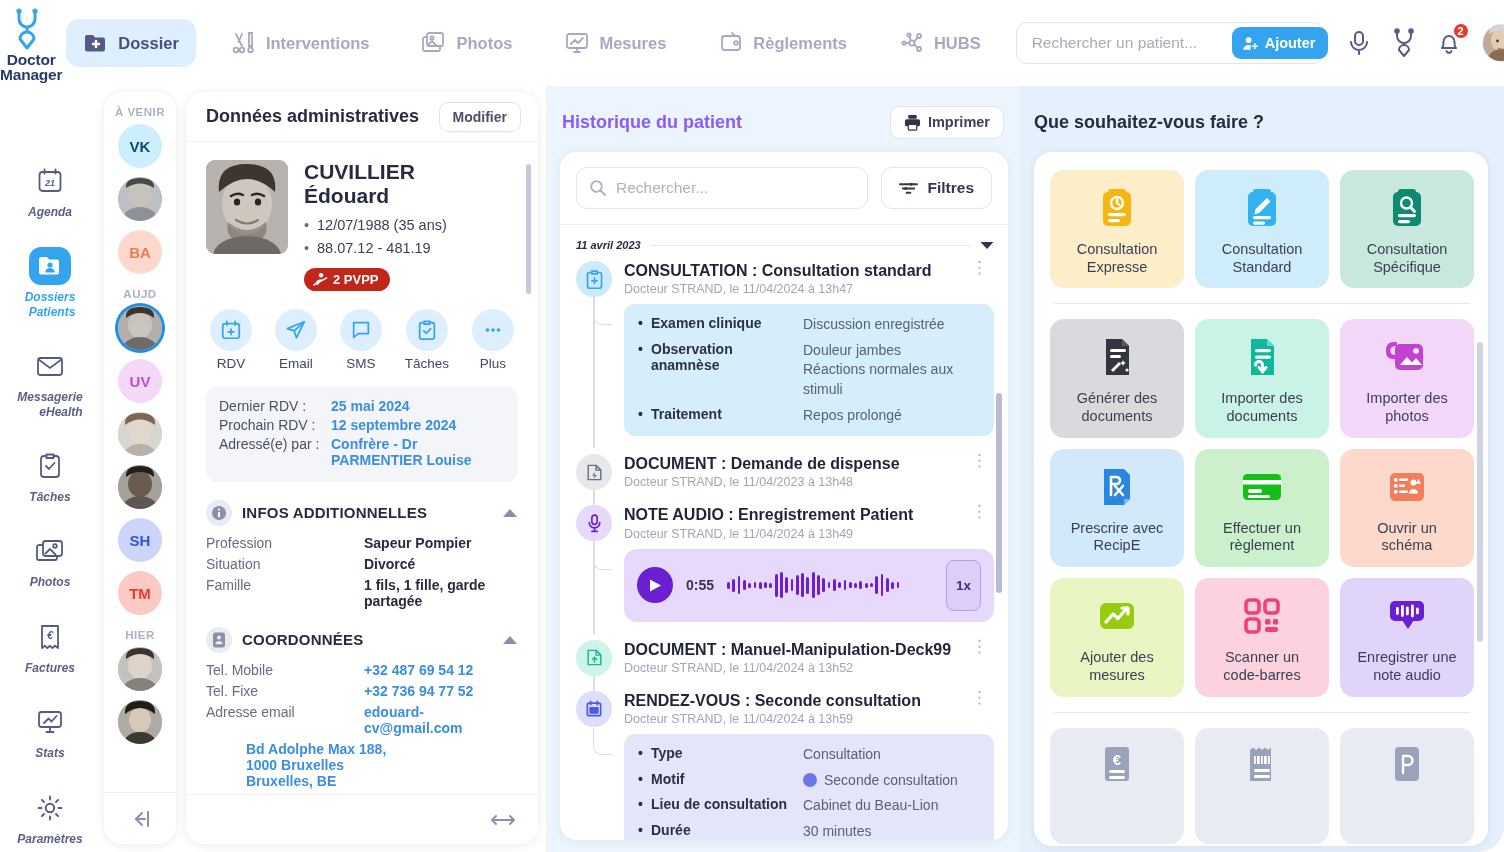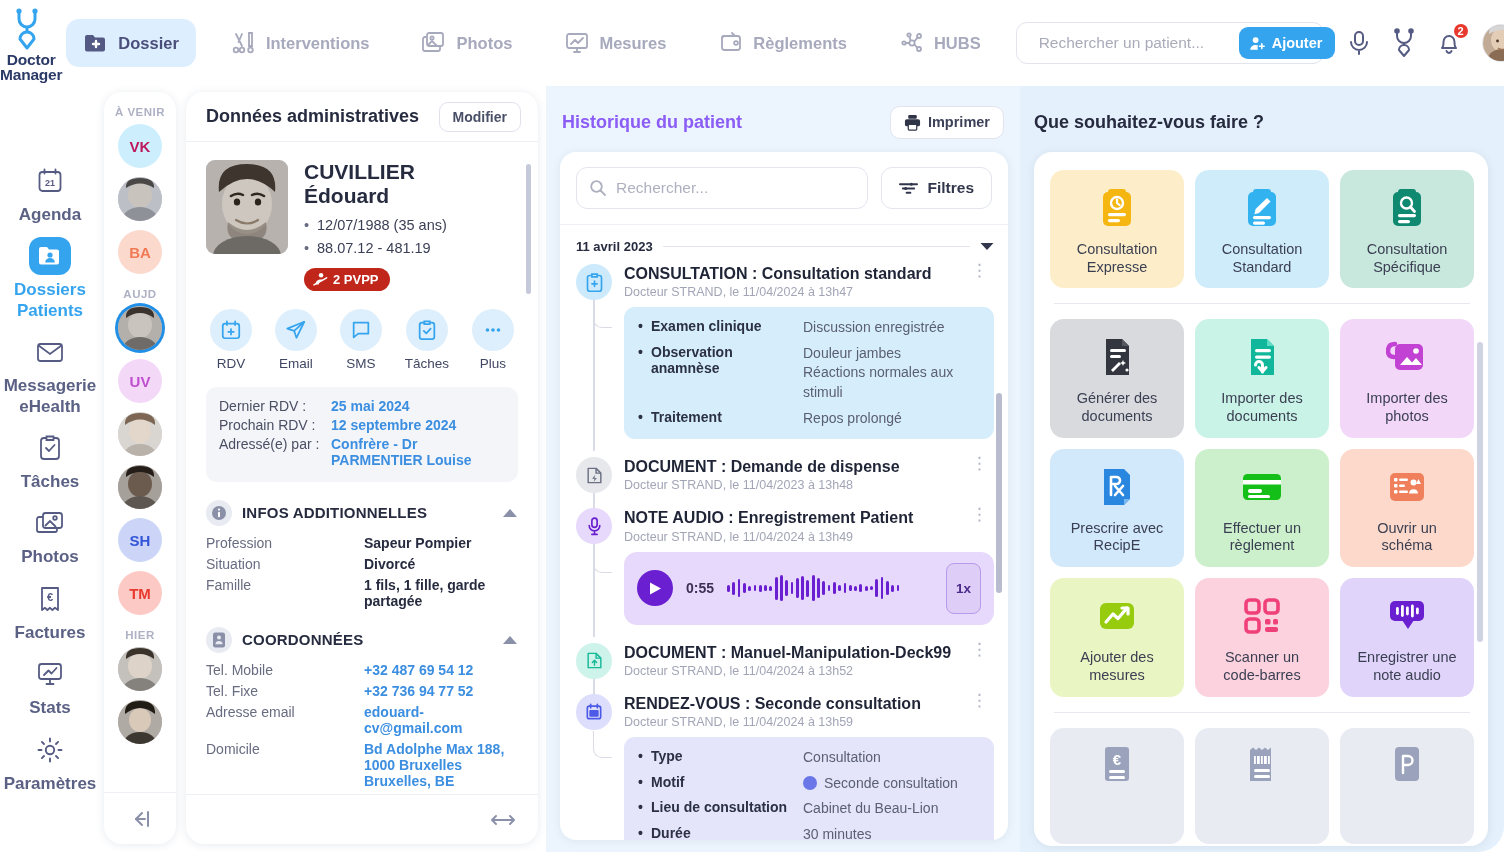--- a/index.html
+++ b/index.html
@@ -47,21 +47,21 @@
   .searchwrap {
     margin-left: 18px;
     width: 308px; height: 42px;
     border: 1.5px solid #e2e4ee; border-radius: 11px;
     display: flex; align-items: center; padding-left: 13px;
     background: #fff;
   }
   .searchwrap input {
     border: none; outline: none; flex: 1;
     font-size: 15.5px; color: #555; font-family: inherit;
-    background: transparent; margin-left: 9px;
+    background: transparent; margin-left: 2px;
   }
   .searchwrap input::placeholder { color: #a9abb9; }
   .add-btn {
     display: flex; align-items: center; gap: 6px;
     background: #35a4ef; color: #fff; border: none;
     border-radius: 9px; height: 32px; padding: 0 13px 0 10px;
     margin-right: 4px; font-size: 14.5px; font-weight: 600;
     font-family: inherit; cursor: pointer; white-space: nowrap;
   }
   .top-icons { display: flex; align-items: center; gap: 20px; margin-left: 22px; }
@@ -75,33 +75,33 @@
   }
   .avatar-top {
     width: 38px; height: 38px; border-radius: 50%;
     overflow: hidden; border: 1.5px solid #e4e6f0; cursor: pointer;
   }
 
   
   .rail {
     position: absolute; left: 0; top: 86px; width: 100px; bottom: 0;
     display: flex; flex-direction: column; align-items: center;
-    padding-top: 76px; gap: 12px;
+    padding-top: 76px; gap: 28px; font-style: italic;
   }
   .rail-item {
     display: flex; flex-direction: column; align-items: center; gap: 5px;
     width: 86px; cursor: pointer;
   }
   .rail-ico {
     width: 42px; height: 38px; display: flex; align-items: center; justify-content: center;
     border-radius: 12px;
   }
   .rail-item.active .rail-ico { background: #35a4ef; }
   .rail-label {
-    font-size: 17px; font-weight: 700; color: #5b6185; text-align: center;
+    font-size: 12px; font-weight: 700; color: #5b6185; text-align: right;
     line-height: 1.2;
   }
   .rail-item.active .rail-label { color: #35a4ef; }
 
   
   .strip {
     position: absolute; left: 104px; top: 92px; width: 72px; height: 752px;
     background: #fff; border-radius: 18px;
     box-shadow: 0 1px 9px rgba(80,90,130,.13);
     display: flex; flex-direction: column; align-items: center;
@@ -237,21 +237,21 @@
     color: #31364c; font-family: inherit; cursor: pointer;
   }
   .tl { padding: 14px 14px 0 16px; position: relative; }
   .tl-scroll {
     position: absolute; right: 6px; top: 168px; width: 6px; height: 200px;
     background: #b9bccf; border-radius: 3px;
   }
   .tl-date {
     display: flex; align-items: center; gap: 10px; margin-bottom: 10px; cursor: pointer;
   }
-  .tl-date-txt { font-size: 13px; font-weight: 700; color: #262b3f; white-space: nowrap; }
+  .tl-date-txt { font-size: 11px; font-weight: 700; color: #262b3f; white-space: nowrap; font-style: italic; }
   .tl-line { flex: 1; height: 1px; background: #e2e4ee; }
   .ev { position: relative; padding-left: 48px; padding-bottom: 6px; }
   .ev:before {
     content: ""; position: absolute; left: 17px; top: 34px; bottom: -6px;
     width: 1.5px; background: #d9dbe6;
   }
   .ev.last:before { display: none; }
   .ev-ico {
     position: absolute; left: 0; top: 0; width: 36px; height: 36px;
     border-radius: 50%; display: flex; align-items: center; justify-content: center;
@@ -546,21 +546,21 @@
           <circle cx="14" cy="14" r="4.2"></circle>
           <path d="M14 2.5v3M14 22.5v3M2.5 14h3M22.5 14h3M5.9 5.9l2.1 2.1M20 20l2.1 2.1M22.1 5.9L20 8M8 20l-2.1 2.1" stroke-linecap="round"></path>
         </svg>
       </div>
       <div class="rail-label">Paramètres</div>
     </div>
   </div>
 
   <div class="strip">
     <div class="strip-sec">À VENIR</div>
-    <div class="chip" style="background:#cdeffd;color:#be185d">
+    <div class="chip" style="background:#cdeffd;color:#0c4a6e">
       <span>VK</span>
     </div>
     <div class="chip" style="background:#c9ccd6">
       <svg viewBox="0 0 44 44" width="44" height="44">
         <rect width="44" height="44" fill="#bdbfc7"></rect>
           <ellipse cx="22" cy="18" rx="12" ry="13" fill="#c8c4bd"></ellipse>
         <path d="M8 11q14-9 28 0 1-10-14-10T8 11z" fill="#4a4846"></path>
         <ellipse cx="22" cy="42" rx="17" ry="12" fill="#8f9199"></ellipse>
       </svg>
     </div>
@@ -784,21 +784,20 @@
         </div>
         <div class="kvrow">
           <div class="kvk">Tel. Fixe</div>
           <div class="kvv link">+32 736 94 77 52</div>
         </div>
         <div class="kvrow">
           <div class="kvk">Adresse email</div>
           <div class="kvv link">edouard-cv@gmail.com</div>
         </div>
         <div class="kvrow">
-          <div class="kvk">Domicile</div>
           <div class="kvv link" style="max-width:160px">Bd Adolphe Max 188, 1000 Bruxelles Bruxelles, BE</div>
         </div>
       </div>
     </div>
 
     <div class="admin-foot">
       <svg width="26" height="14" viewBox="0 0 26 14" fill="none" stroke="#8a90a8" stroke-width="1.9">
         <path d="M6 3L2 7l4 4M20 3l4 4-4 4M2.5 7h21" stroke-linecap="round" stroke-linejoin="round"></path>
       </svg>
     </div>

